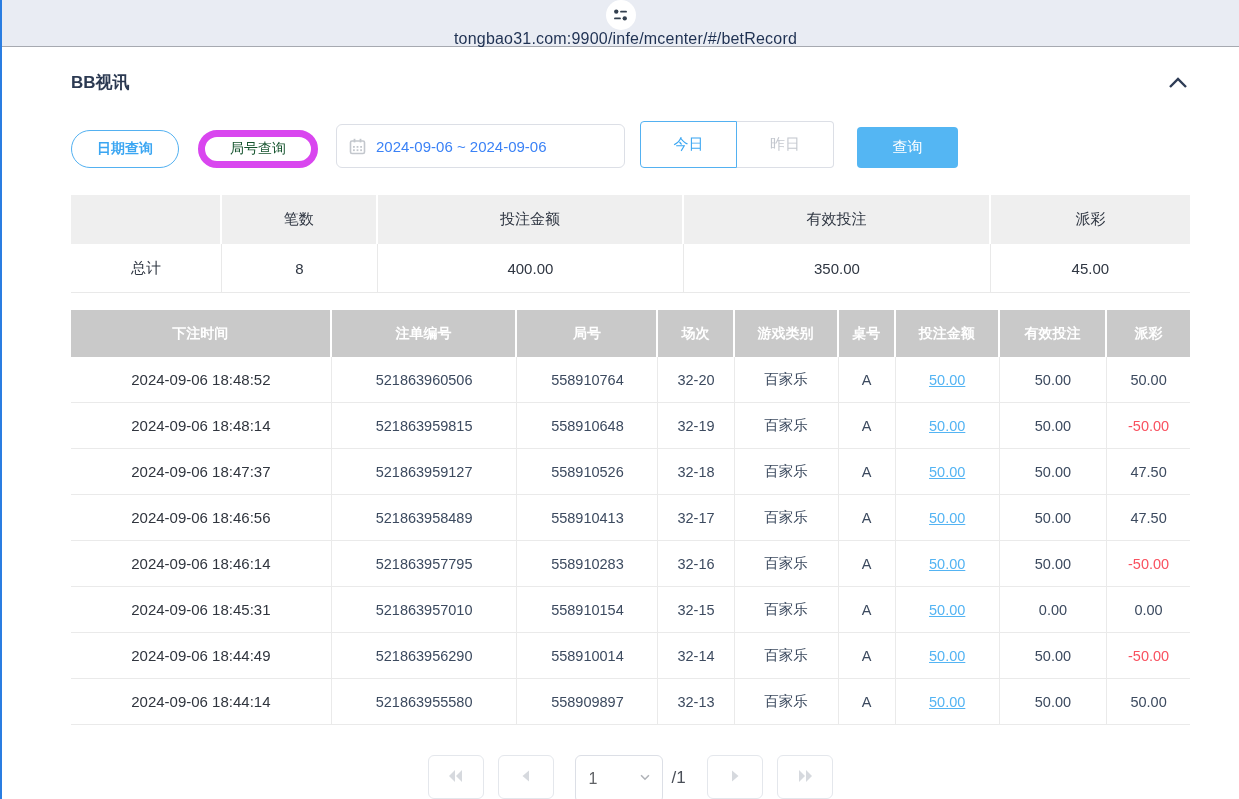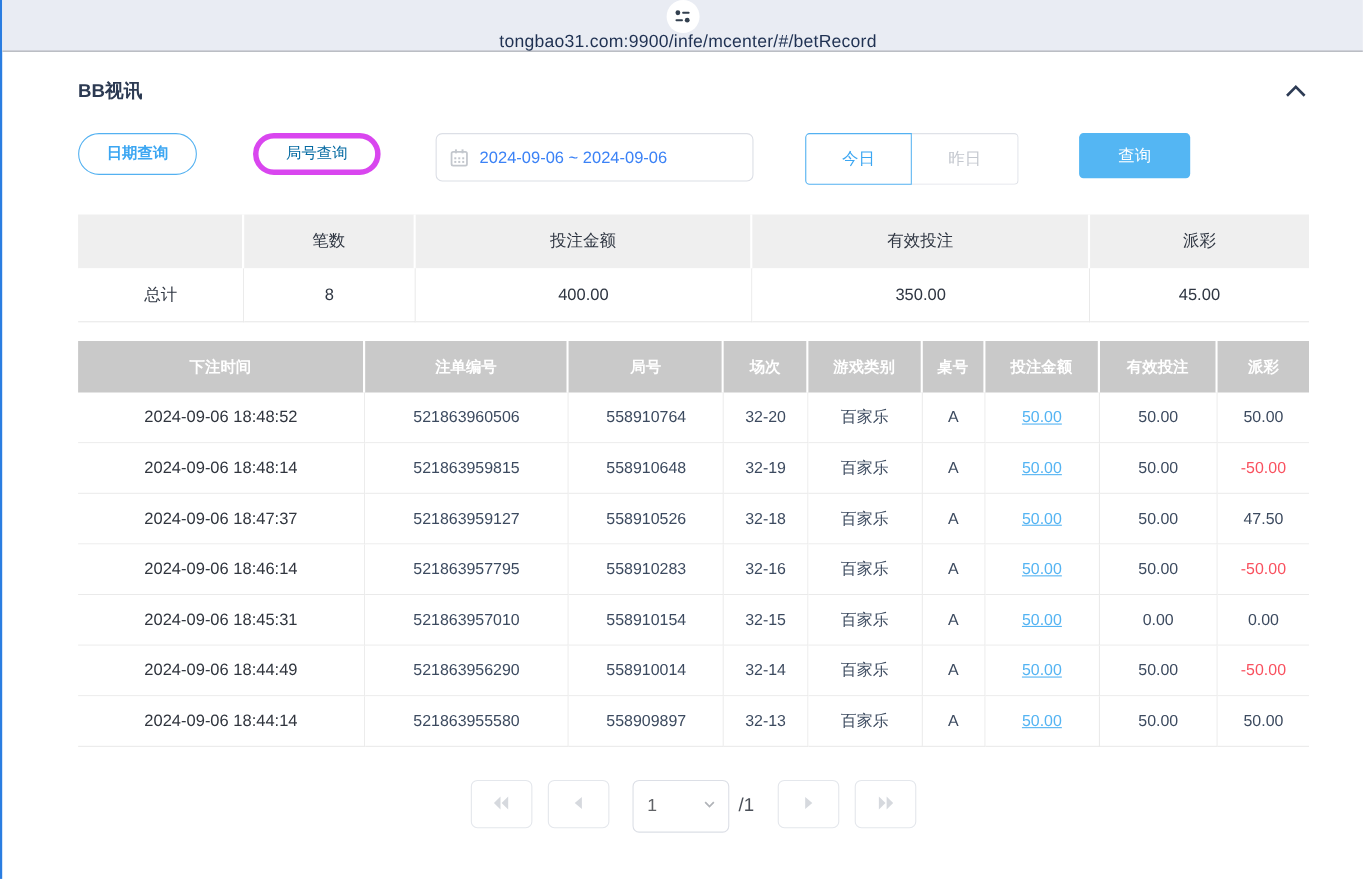--- a/index.html
+++ b/index.html
@@ -15,23 +15,23 @@
   .url { margin-left:10px; font-size:16px; color:#1f3152; letter-spacing:.2px; }
 
   
   .content { padding:0 49px 0 20px; }
   .inner { margin-left:49px; }
   .title-row { padding-top:24px; display:flex; align-items:center; justify-content:space-between; }
   .title-row h2 { font-size:17px; font-weight:bold; color:#2c3a52; }
   .collapse { cursor:pointer; display:flex; align-items:center; }
 
   
-  .filter-row { margin-top:27px; display:flex; align-items:flex-start;gap:32px; }
+  .filter-row { margin-top:27px; display:flex; align-items:flex-end; }
   .pill { height:38px; padding:0 25px; border-radius:19px; background:#fff; font-size:14px;
-    border:5px solid #d946ef; color:#0369a1; cursor:pointer; }
+    border:7px solid #d946ef; color:#14532d; cursor:pointer; }
   .pill.active { border:1px solid #53b1f1; color:#3ba6f2; font-weight:bold; }
   .pill + .pill { margin-left:19px; }
   .date-input { margin-left:18px; height:44px; width:289px; border:1px solid #dcdfe6;
     border-radius:6px; display:flex; align-items:center; padding:0 12px; cursor:pointer; background:#fff; }
   .date-input .cal { display:flex; margin-right:10px; }
   .date-input .val { font-size:15px; color:#3b82f6; }
   .btn-group { margin-left:15px; display:flex; }
   .btn-group button { height:47px; width:97px; background:#fff; border:1px solid #dcdfe6;
     border-left-width:0; font-size:15px; color:#c4c8cf; cursor:pointer; }
   .btn-group button:first-child { border-left-width:1px; border-radius:4px 0 0 4px; }
@@ -214,20 +214,31 @@
               <td>521863959127</td>
               <td>558910526</td>
               <td>32-18</td>
               <td>百家乐</td>
               <td>A</td>
               <td><a class="bet-link">50.00</a></td>
               <td>50.00</td>
               <td>47.50</td>
             </tr>
             <tr>
+              <td class="time">2024-09-06 18:46:56</td>
+              <td>521863958489</td>
+              <td>558910413</td>
+              <td>32-17</td>
+              <td>百家乐</td>
+              <td>A</td>
+              <td><a class="bet-link">50.00</a></td>
+              <td>50.00</td>
+              <td>47.50</td>
+            </tr>
+            <tr>
               <td class="time">2024-09-06 18:46:14</td>
               <td>521863957795</td>
               <td>558910283</td>
               <td>32-16</td>
               <td>百家乐</td>
               <td>A</td>
               <td><a class="bet-link">50.00</a></td>
               <td>50.00</td>
               <td class="negative">-50.00</td>
             </tr>

